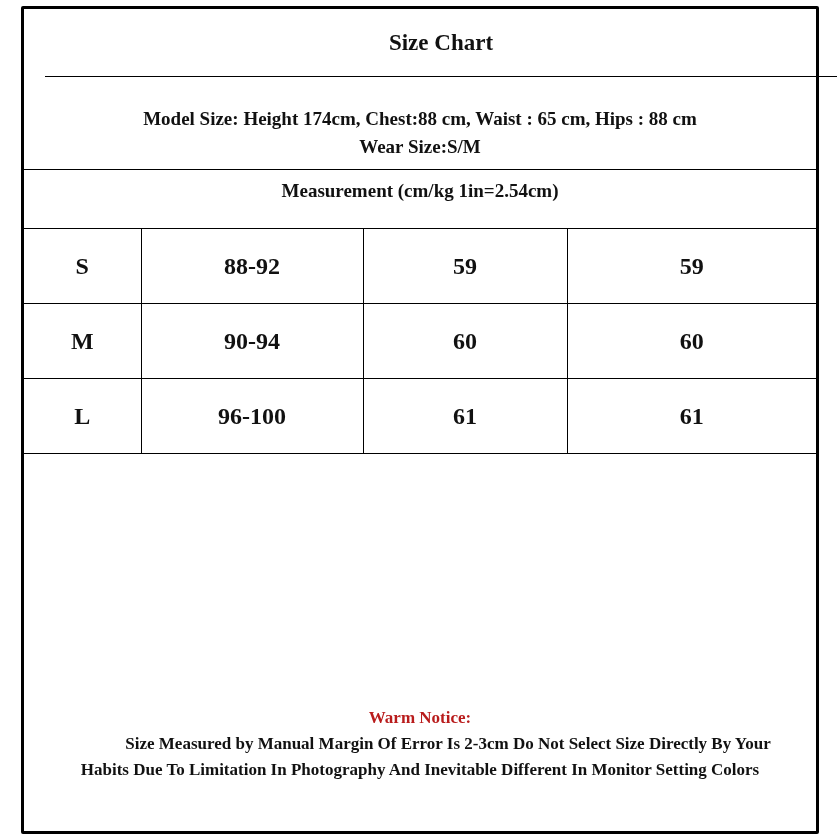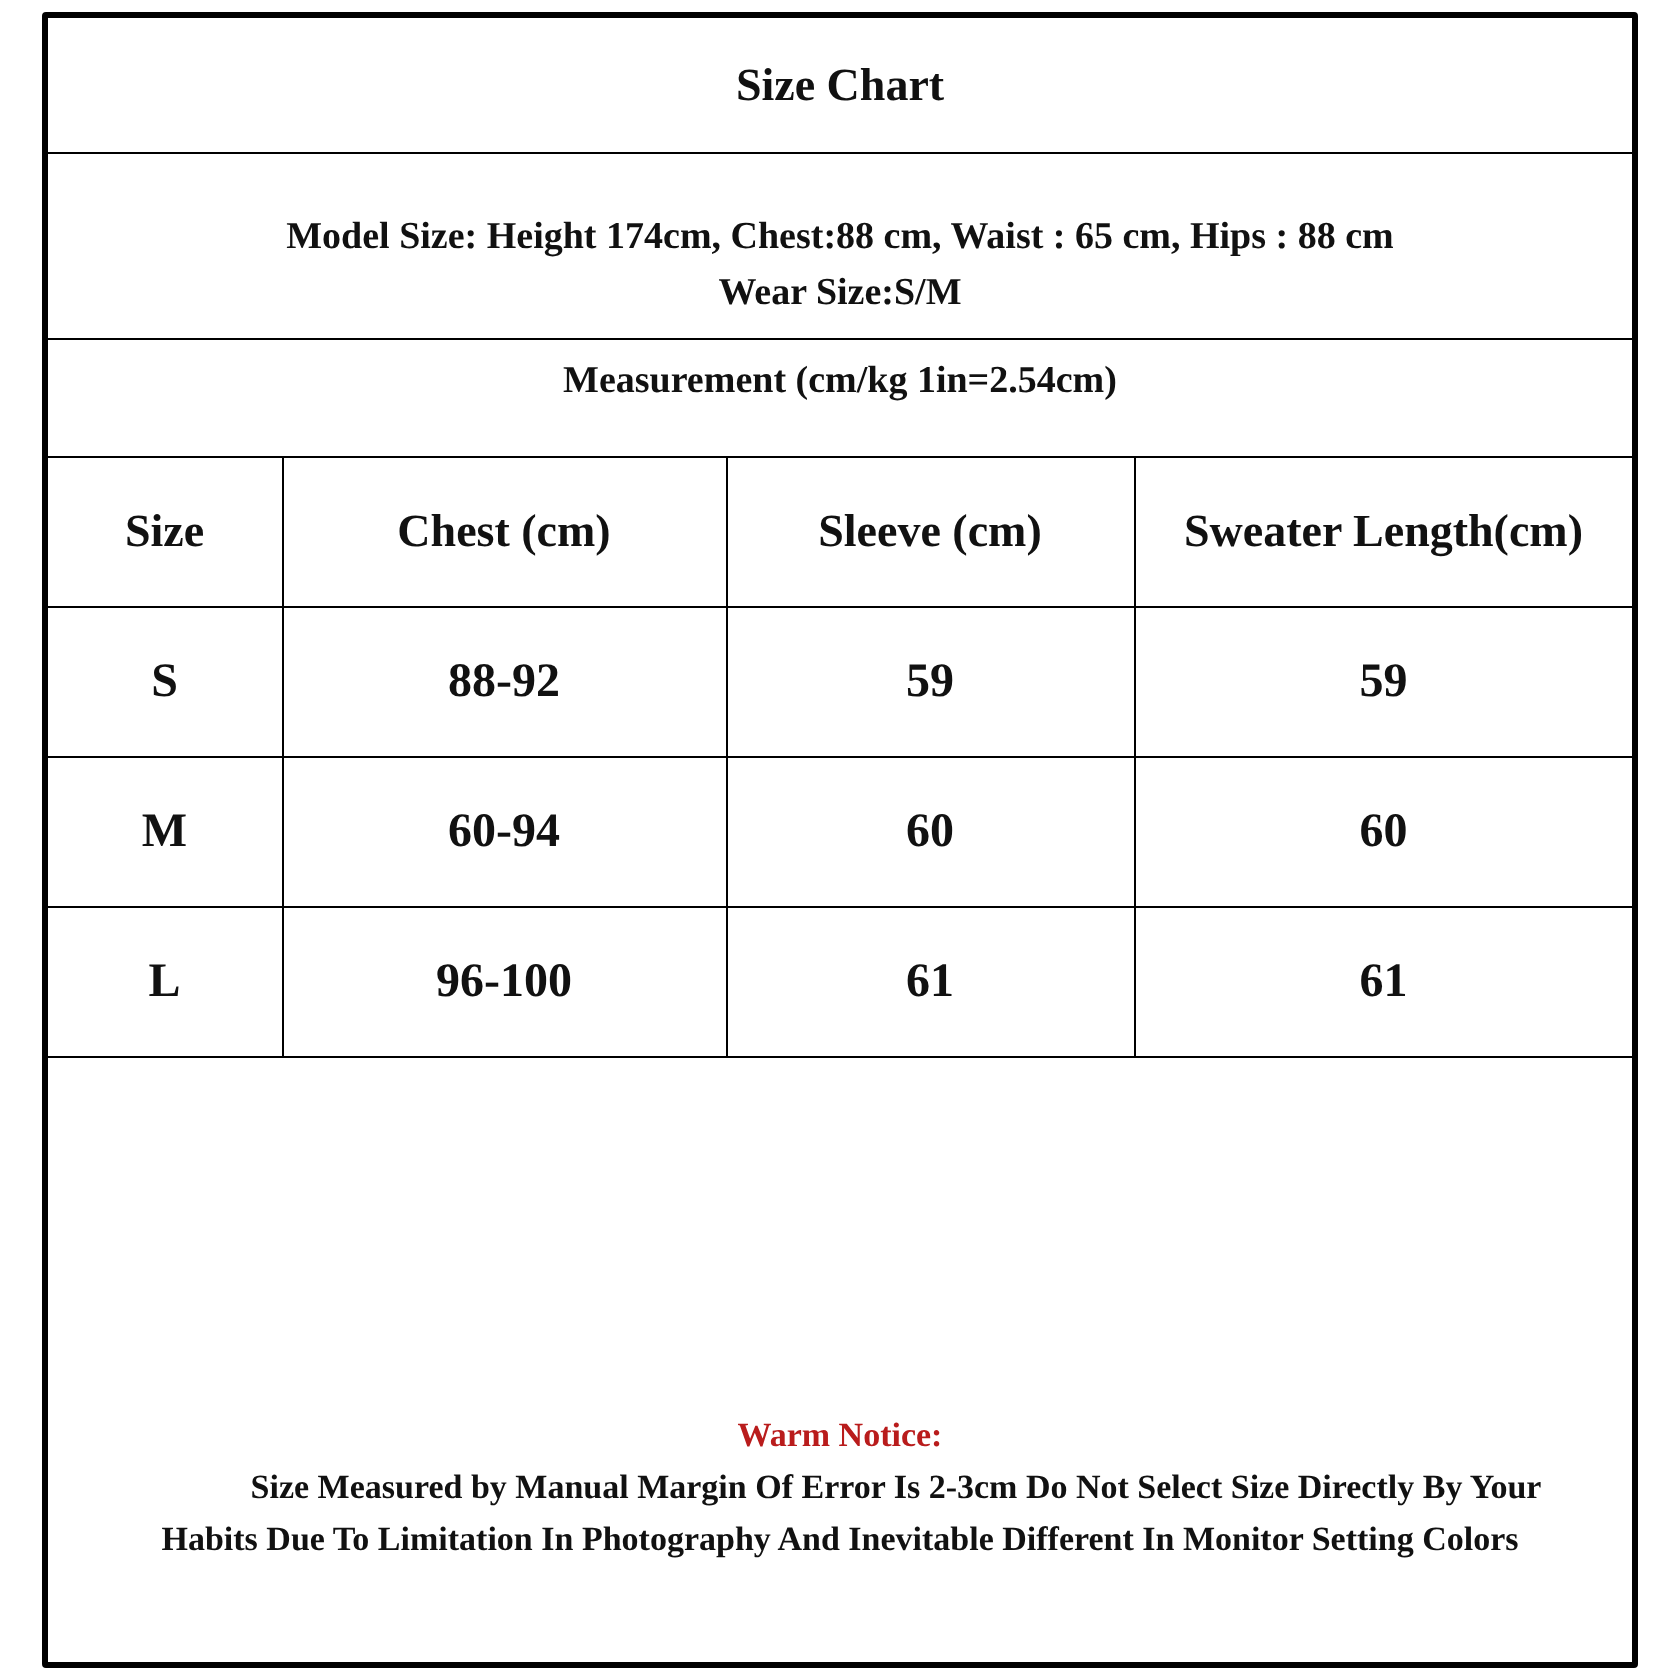--- a/index.html
+++ b/index.html
@@ -2,21 +2,21 @@
 <html><head>
   <meta charset="utf-8">
   <style>
     html, body { margin: 0; padding: 0; background: #ffffff; }
     body { width: 840px; height: 840px; position: relative; overflow: hidden;
       font-family: "Liberation Serif", "DejaVu Serif", serif; color: #111; font-weight: bold; }
     .frame { position: absolute; left: 21px; top: 6px; width: 792px; height: 822px;
       border: 3px solid #000; border-radius: 2px; }
     .band { position: absolute; left: 0; width: 792px; border-bottom: 1.5px solid #000;
       display: flex; flex-direction: column; align-items: center; justify-content: center; text-align: center; }
-    .title { top: 0; height: 67px; font-size: 23px; }
+    .title { top: 0; height: 67px; font-size: 23px; margin-left: 21px; }
     .model { top: 86px; height: 75px; font-size: 19px; line-height: 28px; padding-top: 2px; box-sizing: border-box; text-align: right; }
     .measure { top: 144px; height: 75px; font-size: 19px; justify-content: center; }
     table.grid { position: absolute; left: 0; top: 220px; width: 792px; border-collapse: collapse; table-layout: fixed; }
     table.grid td { height: 74px; border-bottom: 1.5px solid #000; border-right: 1.5px solid #000;
       text-align: center; vertical-align: middle; font-size: 24px; padding: 0; }
     table.grid td:last-child { border-right: none; }
     table.grid tr.head td { font-size: 23px; }
     .notice { position: absolute; left: 0; top: 670px; width: 792px; height: 152px; text-align: center; font-size: 17px; line-height: 26px; }
     .notice .warn { color: #b91c1c; margin-top: 26px; }
     .notice .line1 { padding-left: 56px; white-space: nowrap; }
@@ -38,35 +38,29 @@
   </div>
 
   <table class="grid">
     <colgroup>
       <col style="width:117px">
         <col style="width:222px">
         <col style="width:204px">
         <col style="width:249px">
     </colgroup>
     <tbody>
-        <tr class="head">
-      <td>Size</td>
-      <td>Chest (cm)</td>
-      <td>Sleeve (cm)</td>
-      <td>Sweater Length(cm)</td>
-    </tr>
     <tr>
       <td>S</td>
       <td>88-92</td>
       <td>59</td>
       <td>59</td>
     </tr>
     <tr>
       <td>M</td>
-      <td>60-94</td>
+      <td>90-94</td>
       <td>60</td>
       <td>60</td>
     </tr>
     <tr>
       <td>L</td>
       <td>96-100</td>
       <td>61</td>
       <td>61</td>
     </tr>
   </tbody>

